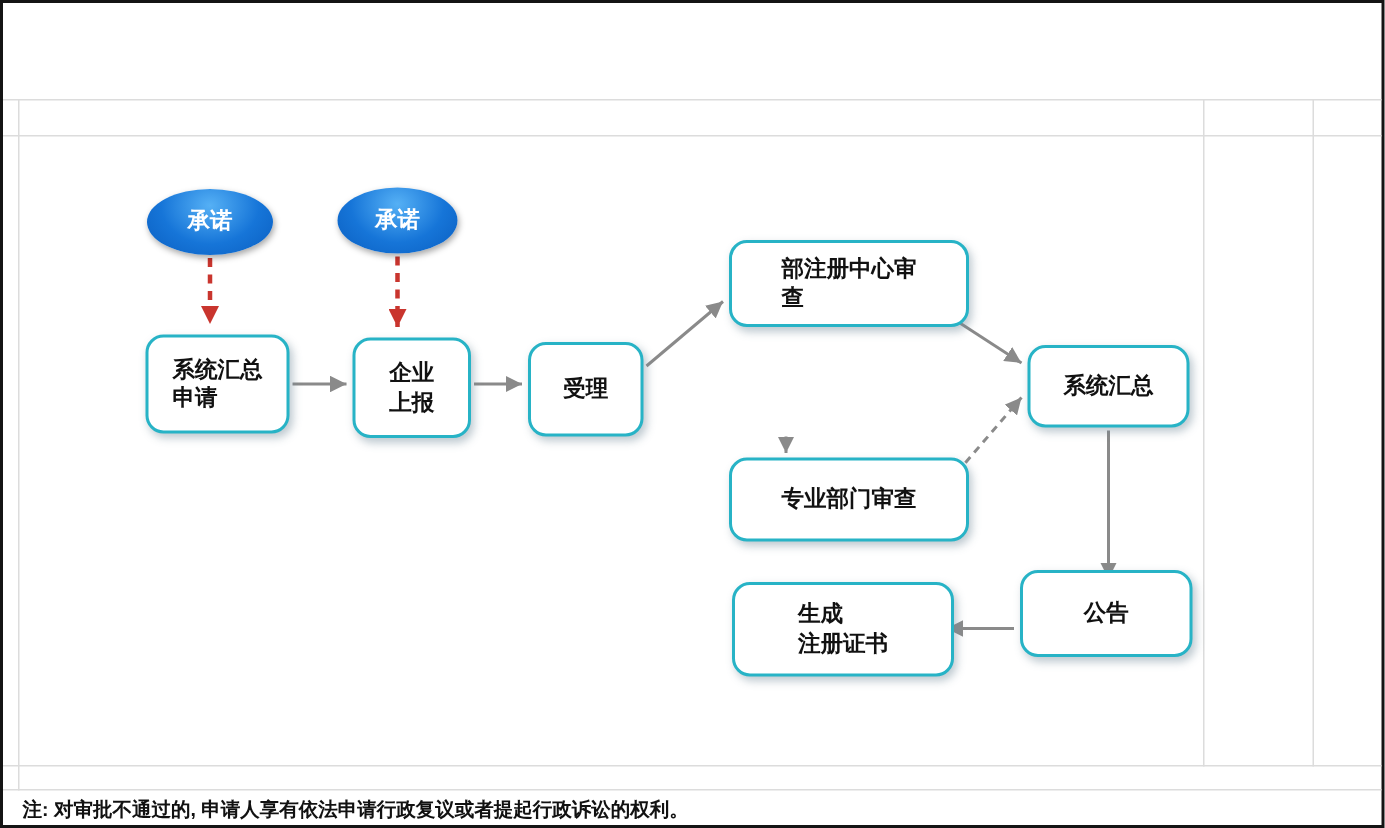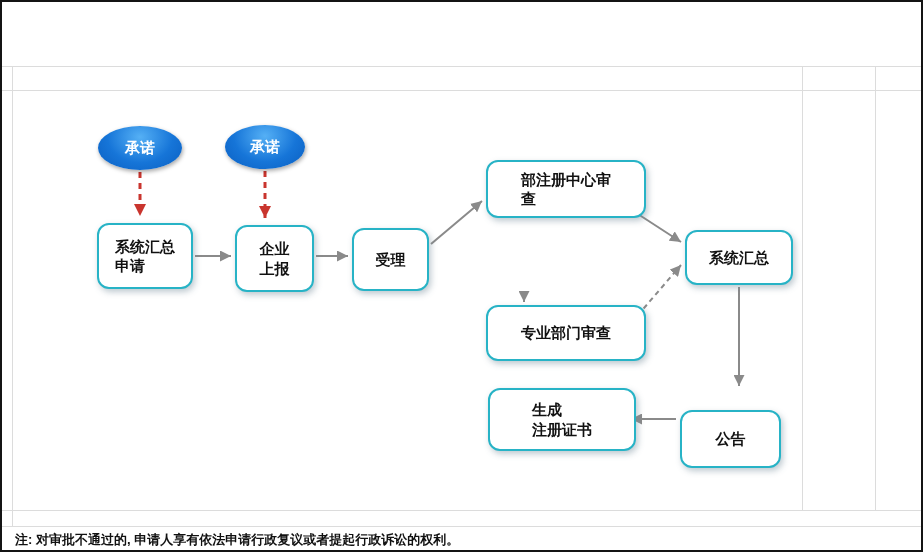--- a/index.html
+++ b/index.html
@@ -90,19 +90,19 @@
 
   <div class="node box" style="left:95px;top:221px;width:96px;height:66px">系统汇总
 申请</div>
   <div class="node box" style="left:233px;top:223px;width:79px;height:67px">企业
 上报</div>
   <div class="node box" style="left:350px;top:226px;width:77px;height:63px">受理</div>
   <div class="node box" style="left:484px;top:158px;width:160px;height:58px">部注册中心审
 查</div>
   <div class="node box" style="left:484px;top:303px;width:160px;height:56px">专业部门审查</div>
   <div class="node box" style="left:683px;top:228px;width:108px;height:55px">系统汇总</div>
-  <div class="node box" style="left:678px;top:408px;width:101px;height:58px">公告</div>
+  <div class="node box" style="left:678px;top:378px;width:115px;height:58px">公告</div>
   <div class="node box" style="left:486px;top:386px;width:148px;height:63px">生成
 注册证书</div>
 
   <div class="note">注: 对审批不通过的, 申请人享有依法申请行政复议或者提起行政诉讼的权利。</div>
 
 </div>
 
 </body></html>

